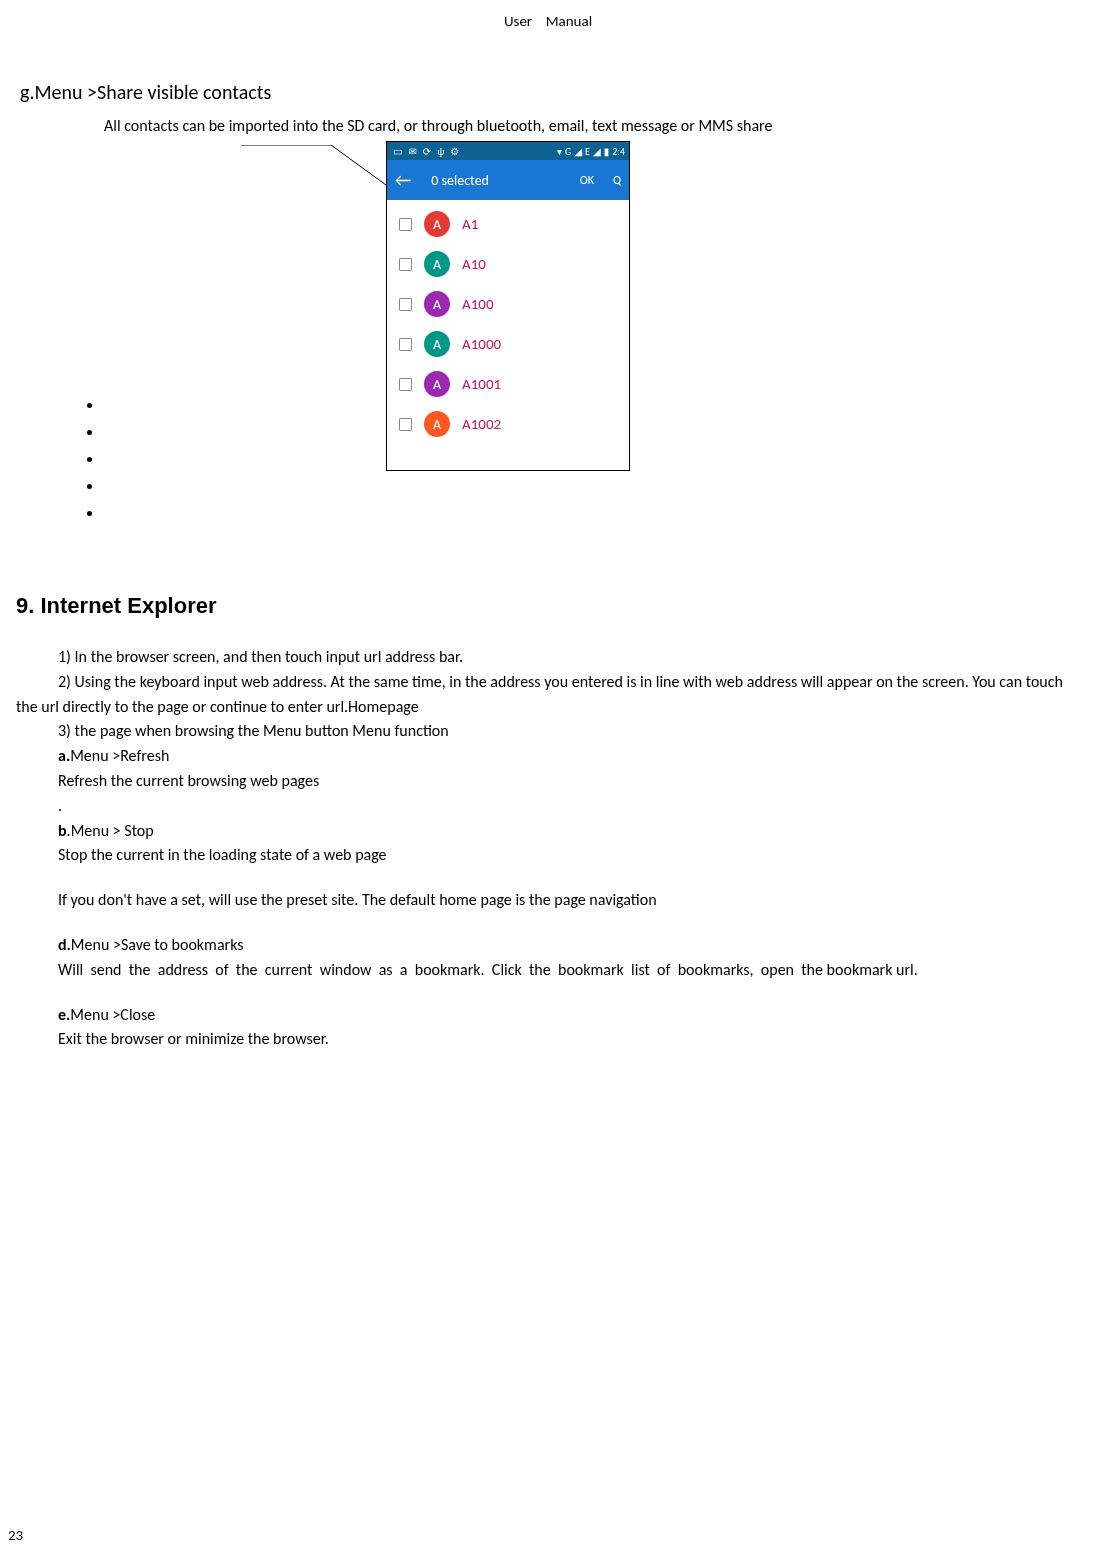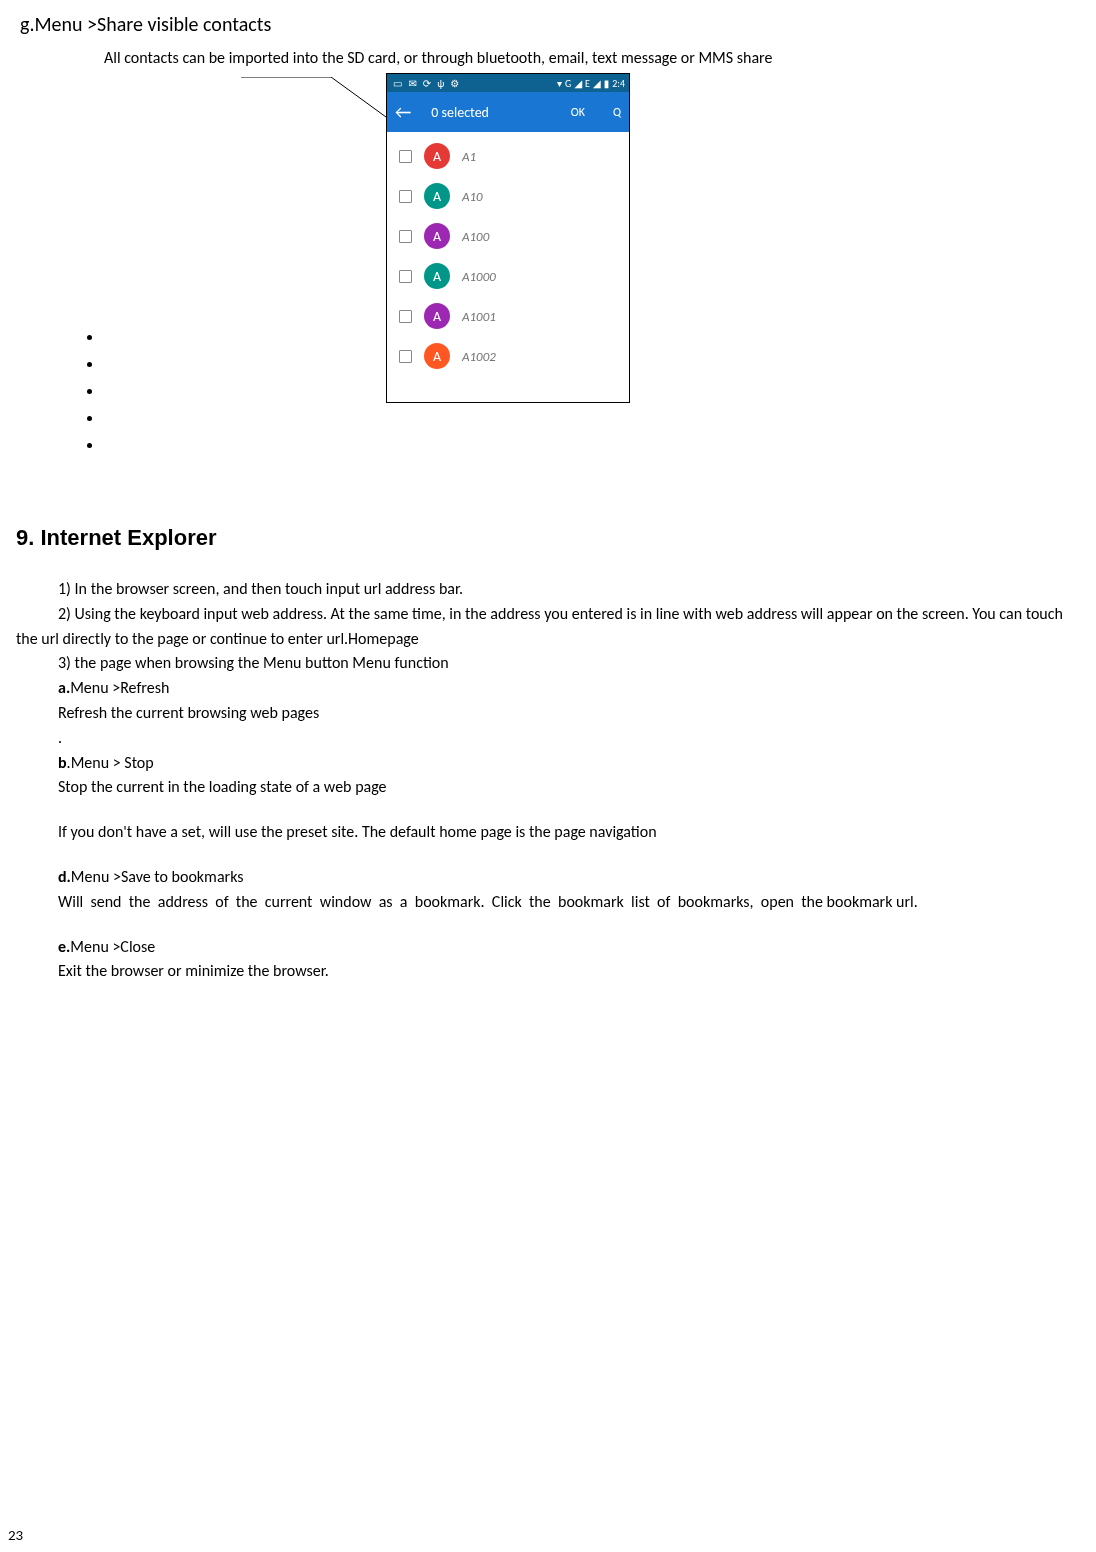--- a/index.html
+++ b/index.html
@@ -12,45 +12,50 @@
     .sec-g-desc { font-size: 16px; margin-left: 88px; margin-bottom: 6px; }
     .callout-wrap { position: relative; height: 360px; }
     .callout-line { position: absolute; left: 225px; top: 4px; }
     .screenshot-outer { position: absolute; left: 370px; top: 0; width: 244px; height: 330px; border: 1px solid #000; background: #fff; }
     .status-bar { height: 18px; background: #0d6292; display: flex; align-items: center; justify-content: space-between; color: #fff; font-size: 10px; padding: 0 4px 0 6px; }
     .status-left { display: flex; gap: 6px; align-items: center; }
     .status-right { display: flex; gap: 3px; align-items: center; }
     .app-bar { height: 40px; background: #1976d2; display: flex; align-items: center; color: #fff; padding: 0 8px; justify-content: space-between; }
     .app-bar-left { display: flex; align-items: center; gap: 20px; }
     .app-bar-title { font-size: 14px; }
-    .app-bar-right { display: flex; align-items: center; gap: 28px; font-size: 12px; }
+    .app-bar-right { display: flex; align-items: center; gap: 19px; font-size: 12px; }
     .back-arrow { font-size: 18px; }
     .contact-list { padding: 4px 0; max-height: 270px; overflow: hidden; }
     .contact-row { display: flex; align-items: center; padding: 7px 12px; gap: 12px; }
     .checkbox { width: 13px; height: 13px; border: 1.5px solid #888; border-radius: 1px; }
     .avatar { width: 26px; height: 26px; border-radius: 50%; display: flex; align-items: center; justify-content: center; color: #fff; font-size: 14px; font-weight: 500; }
     .av-red { background: #e53935; }
     .av-teal { background: #009688; }
     .av-purple { background: #9c27b0; }
     .av-orange { background: #ff5722; }
-    .contact-name { font-size: 13px; color: #737373; font-style: italic; }
+    .contact-name { font-size: 15px; color: #be185d; }
     .bullets { margin-left: 88px; margin-top: -105px; }
     .bullets li { font-size: 16px; margin-bottom: 8px; list-style: disc; }
     .heading { font-family: Liberation Sans, sans-serif; font-size: 22px; font-weight: bold; margin-top: 70px; margin-bottom: 26px; }
     .body-text { font-size: 16px; line-height: 1.55; }
     .para { margin-left: 0; }
     .indent { margin-left: 42px; }
     .page-num { position: absolute; left: 8px; bottom: 8px; font-size: 15px; }
     .spacer { height: 20px; }
     b { font-weight: bold; }
   </style>
 </head>
 <body>
 
 <div class="page">
+  <div class="header">
+    <span>User</span>
+    &nbsp;&nbsp;
+    <span>Manual</span>
+  </div>
 
   <div class="content">
     <div class="sec-g">g.Menu &gt;Share visible contacts</div>
     <div class="sec-g-desc">All contacts can be imported into the SD card, or through bluetooth, email, text message or MMS share</div>
 
     <div class="callout-wrap">
       <svg class="callout-line" width="150" height="50">
         <line x1="0" y1="0" x2="90" y2="0" stroke="#000" stroke-width="1"></line>
         <line x1="90" y1="0" x2="145" y2="40" stroke="#000" stroke-width="1"></line>
       </svg>

